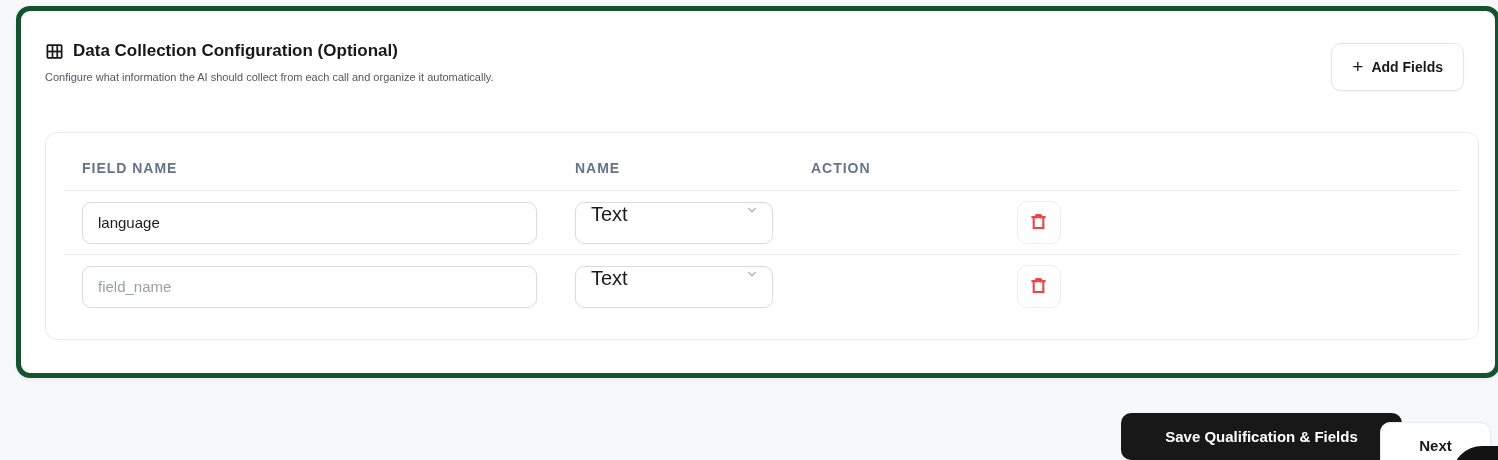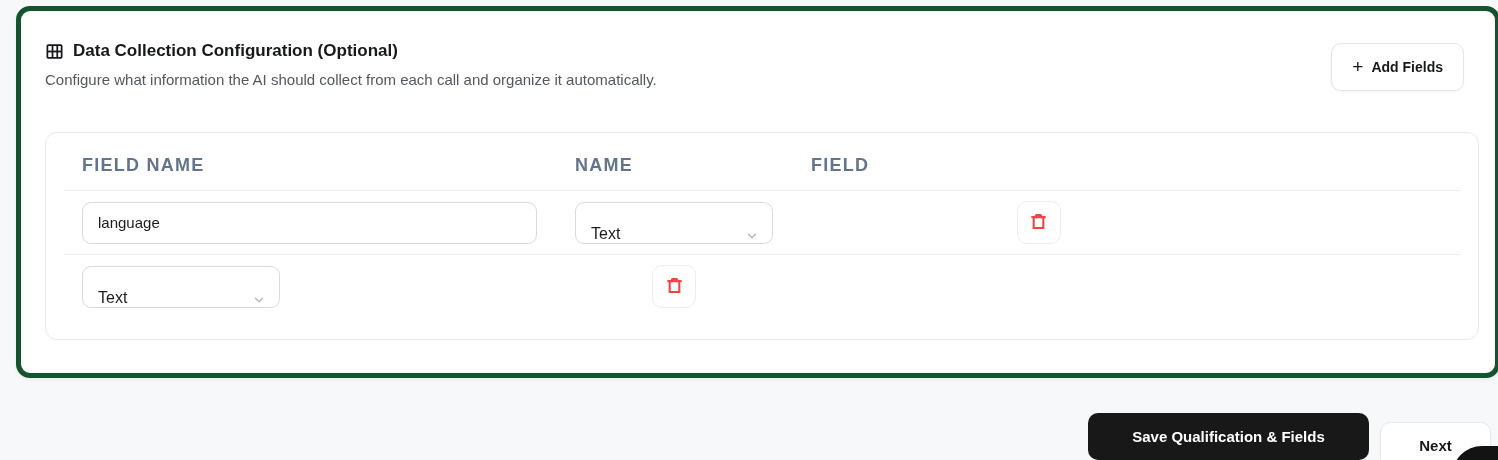--- a/index.html
+++ b/index.html
@@ -24,21 +24,21 @@
   }
 
   .section-head { position: absolute; left: 24px; top: 30px; right: 200px; }
   .section-title {
     display: flex; align-items: center; gap: 9px;
     font-size: 17px; font-weight: 700; color: #17181c;
   }
   .section-title svg { display: block; }
   .section-subtitle {
     margin-top: 10px;
-    font-size: 15px; color: #54575e;
+    font-size: 11px; color: #54575e;
   }
 
   .add-fields-btn {
     position: absolute; right: 31px; top: 32px;
     height: 48px; padding: 0 20px;
     display: inline-flex; align-items: center; gap: 8px;
     background: #ffffff;
     border: 1px solid #e3e5e9;
     border-radius: 10px;
     font-family: inherit;
@@ -59,21 +59,21 @@
   }
   .tgrid {
     display: grid;
     grid-template-columns: 455px 198px 455px 1fr;
     column-gap: 38px;
     padding: 0 36px;
     align-items: center;
   }
   .thead { height: 57px; align-items: end; padding-bottom: 14px; }
   .th {
-    font-size: 18px; font-weight: 600;
+    font-size: 14px; font-weight: 600;
     letter-spacing: .07em;
     color: #64748b;
     white-space: nowrap;
   }
   .divider { height: 1px; background: #ececef; margin: 0 18px; }
   .trow { height: 63px; }
 
   .txt-input {
     width: 100%; height: 42px;
     border: 1px solid #d8dbe0;
@@ -84,40 +84,40 @@
     background: #ffffff;
     outline: none;
   }
   .txt-input::placeholder { color: #9aa0a8; }
 
   .type-select {
     width: 198px; height: 42px;
     border: 1px solid #d8dbe0;
     border-radius: 9px;
     padding: 0 13px 0 15px;
-    display: flex; align-items: flex-end; justify-content: space-between;
-    font-size: 16px; color: #1b1c20;
+    display: flex; align-items: flex-start; justify-content: space-between;
+    font-size: 20px; color: #1b1c20;
     background: #ffffff;
     cursor: pointer;
   }
   .type-select svg { display: block; }
 
   .action-cell { display: flex; justify-content: center; }
   .trash-btn {
     width: 44px; height: 43px;
     display: flex; align-items: center; justify-content: center;
     background: #ffffff;
     border: 1px solid #ededf0;
     border-radius: 10px;
     cursor: pointer;
   }
 
   
   .save-btn {
-    position: absolute; left: 1088px; top: 413px;
+    position: absolute; left: 1121px; top: 413px;
     width: 281px; height: 47px;
     background: #181818;
     border: none; border-radius: 10px;
     font-family: inherit;
     font-size: 15px; font-weight: 700; color: #ffffff;
     cursor: pointer;
   }
   .next-btn {
     position: absolute; left: 1380px; top: 422px;
     width: 111px; height: 47px;
@@ -159,21 +159,21 @@
   <button class="add-fields-btn">
     <span class="plus">+</span>
     <span>Add Fields</span>
   </button>
 
   <div class="table-card">
 
     <div class="tgrid thead">
       <div class="th">FIELD NAME</div>
       <div class="th">NAME</div>
-      <div class="th">FIELD</div>
+      <div class="th">ACTION</div>
     </div>
 
     <div class="divider"></div>
 
     <div class="tgrid trow">
       <input class="txt-input" type="text" value="language" style="">
       <div class="type-select">
         <span>Text</span>
         <span>
           <svg width="14" height="14" viewBox="0 0 24 24" fill="none" stroke="#b3b8bf" stroke-width="2.4" stroke-linecap="round" stroke-linejoin="round">
@@ -190,20 +190,21 @@
               <path d="M6.5 7v12.5h11V7"></path>
             </svg>
           </span>
         </button>
       </div>
     </div>
 
     <div class="divider"></div>
 
     <div class="tgrid trow">
+      <input class="txt-input" type="text" placeholder="field_name" style="">
       <div class="type-select">
         <span>Text</span>
         <span>
           <svg width="14" height="14" viewBox="0 0 24 24" fill="none" stroke="#b3b8bf" stroke-width="2.4" stroke-linecap="round" stroke-linejoin="round">
             <polyline points="6 9 12 15 18 9"></polyline>
           </svg>
         </span>
       </div>
       <div class="action-cell">
         <button class="trash-btn">

